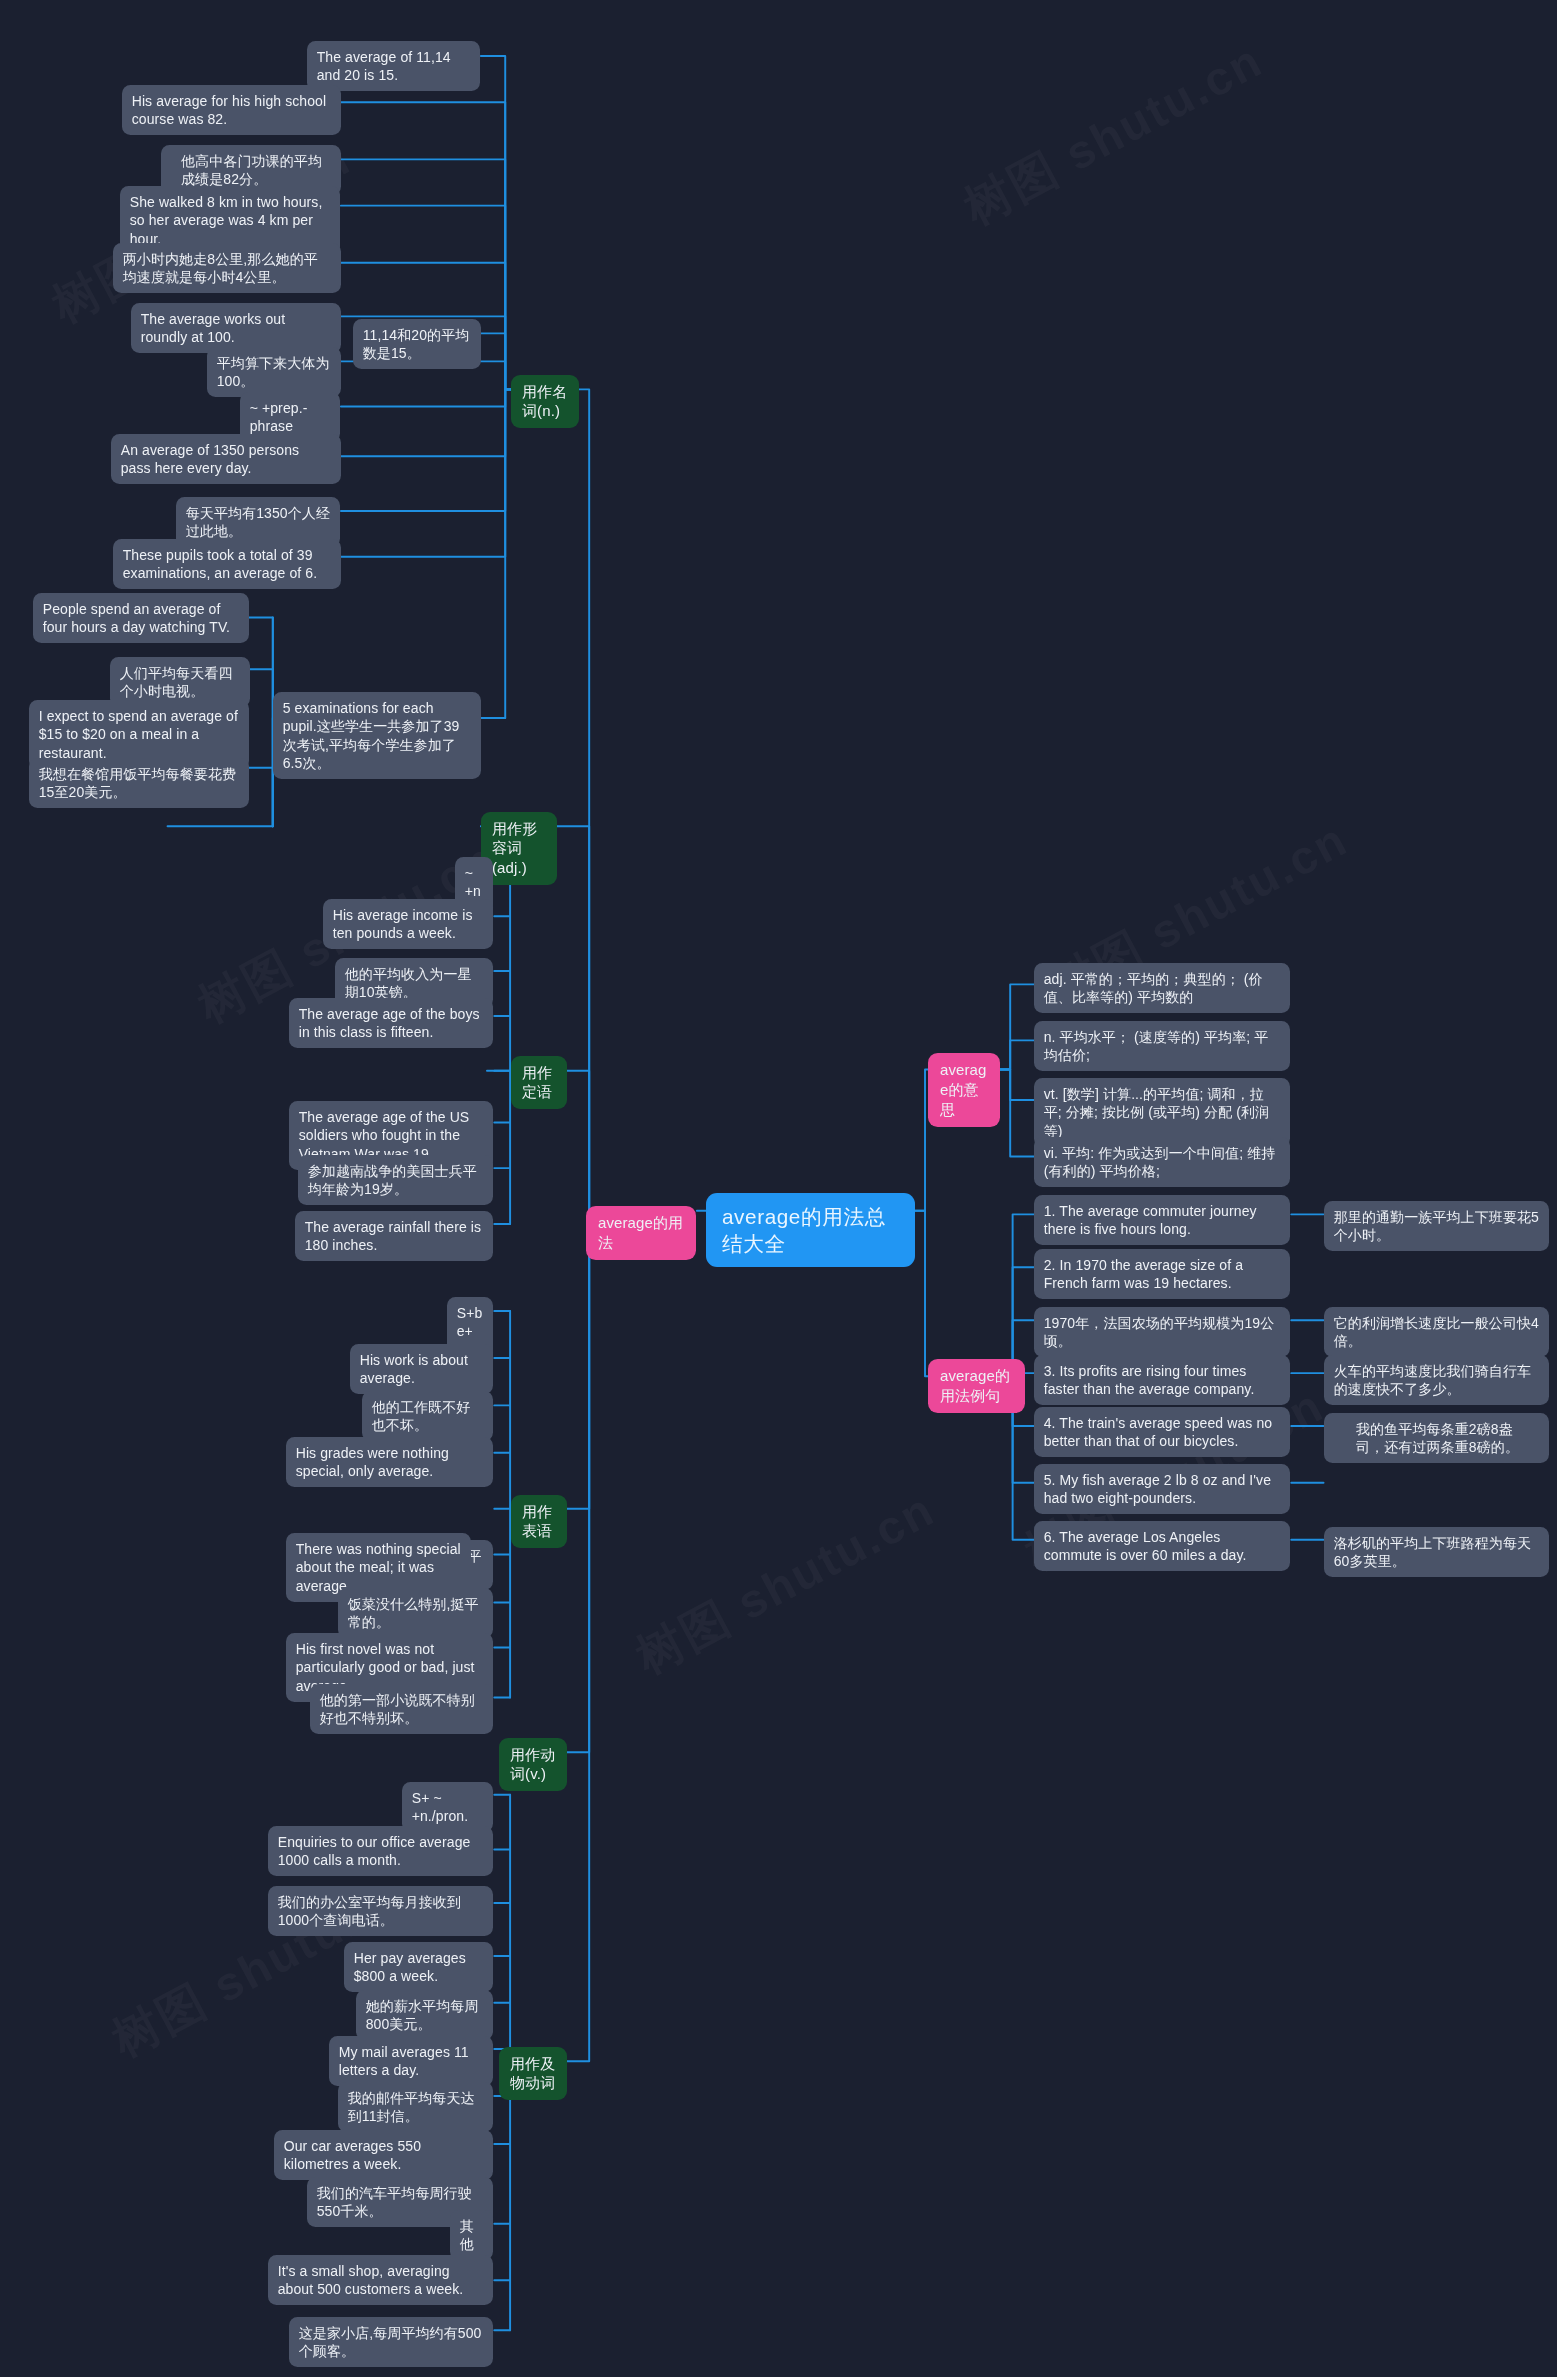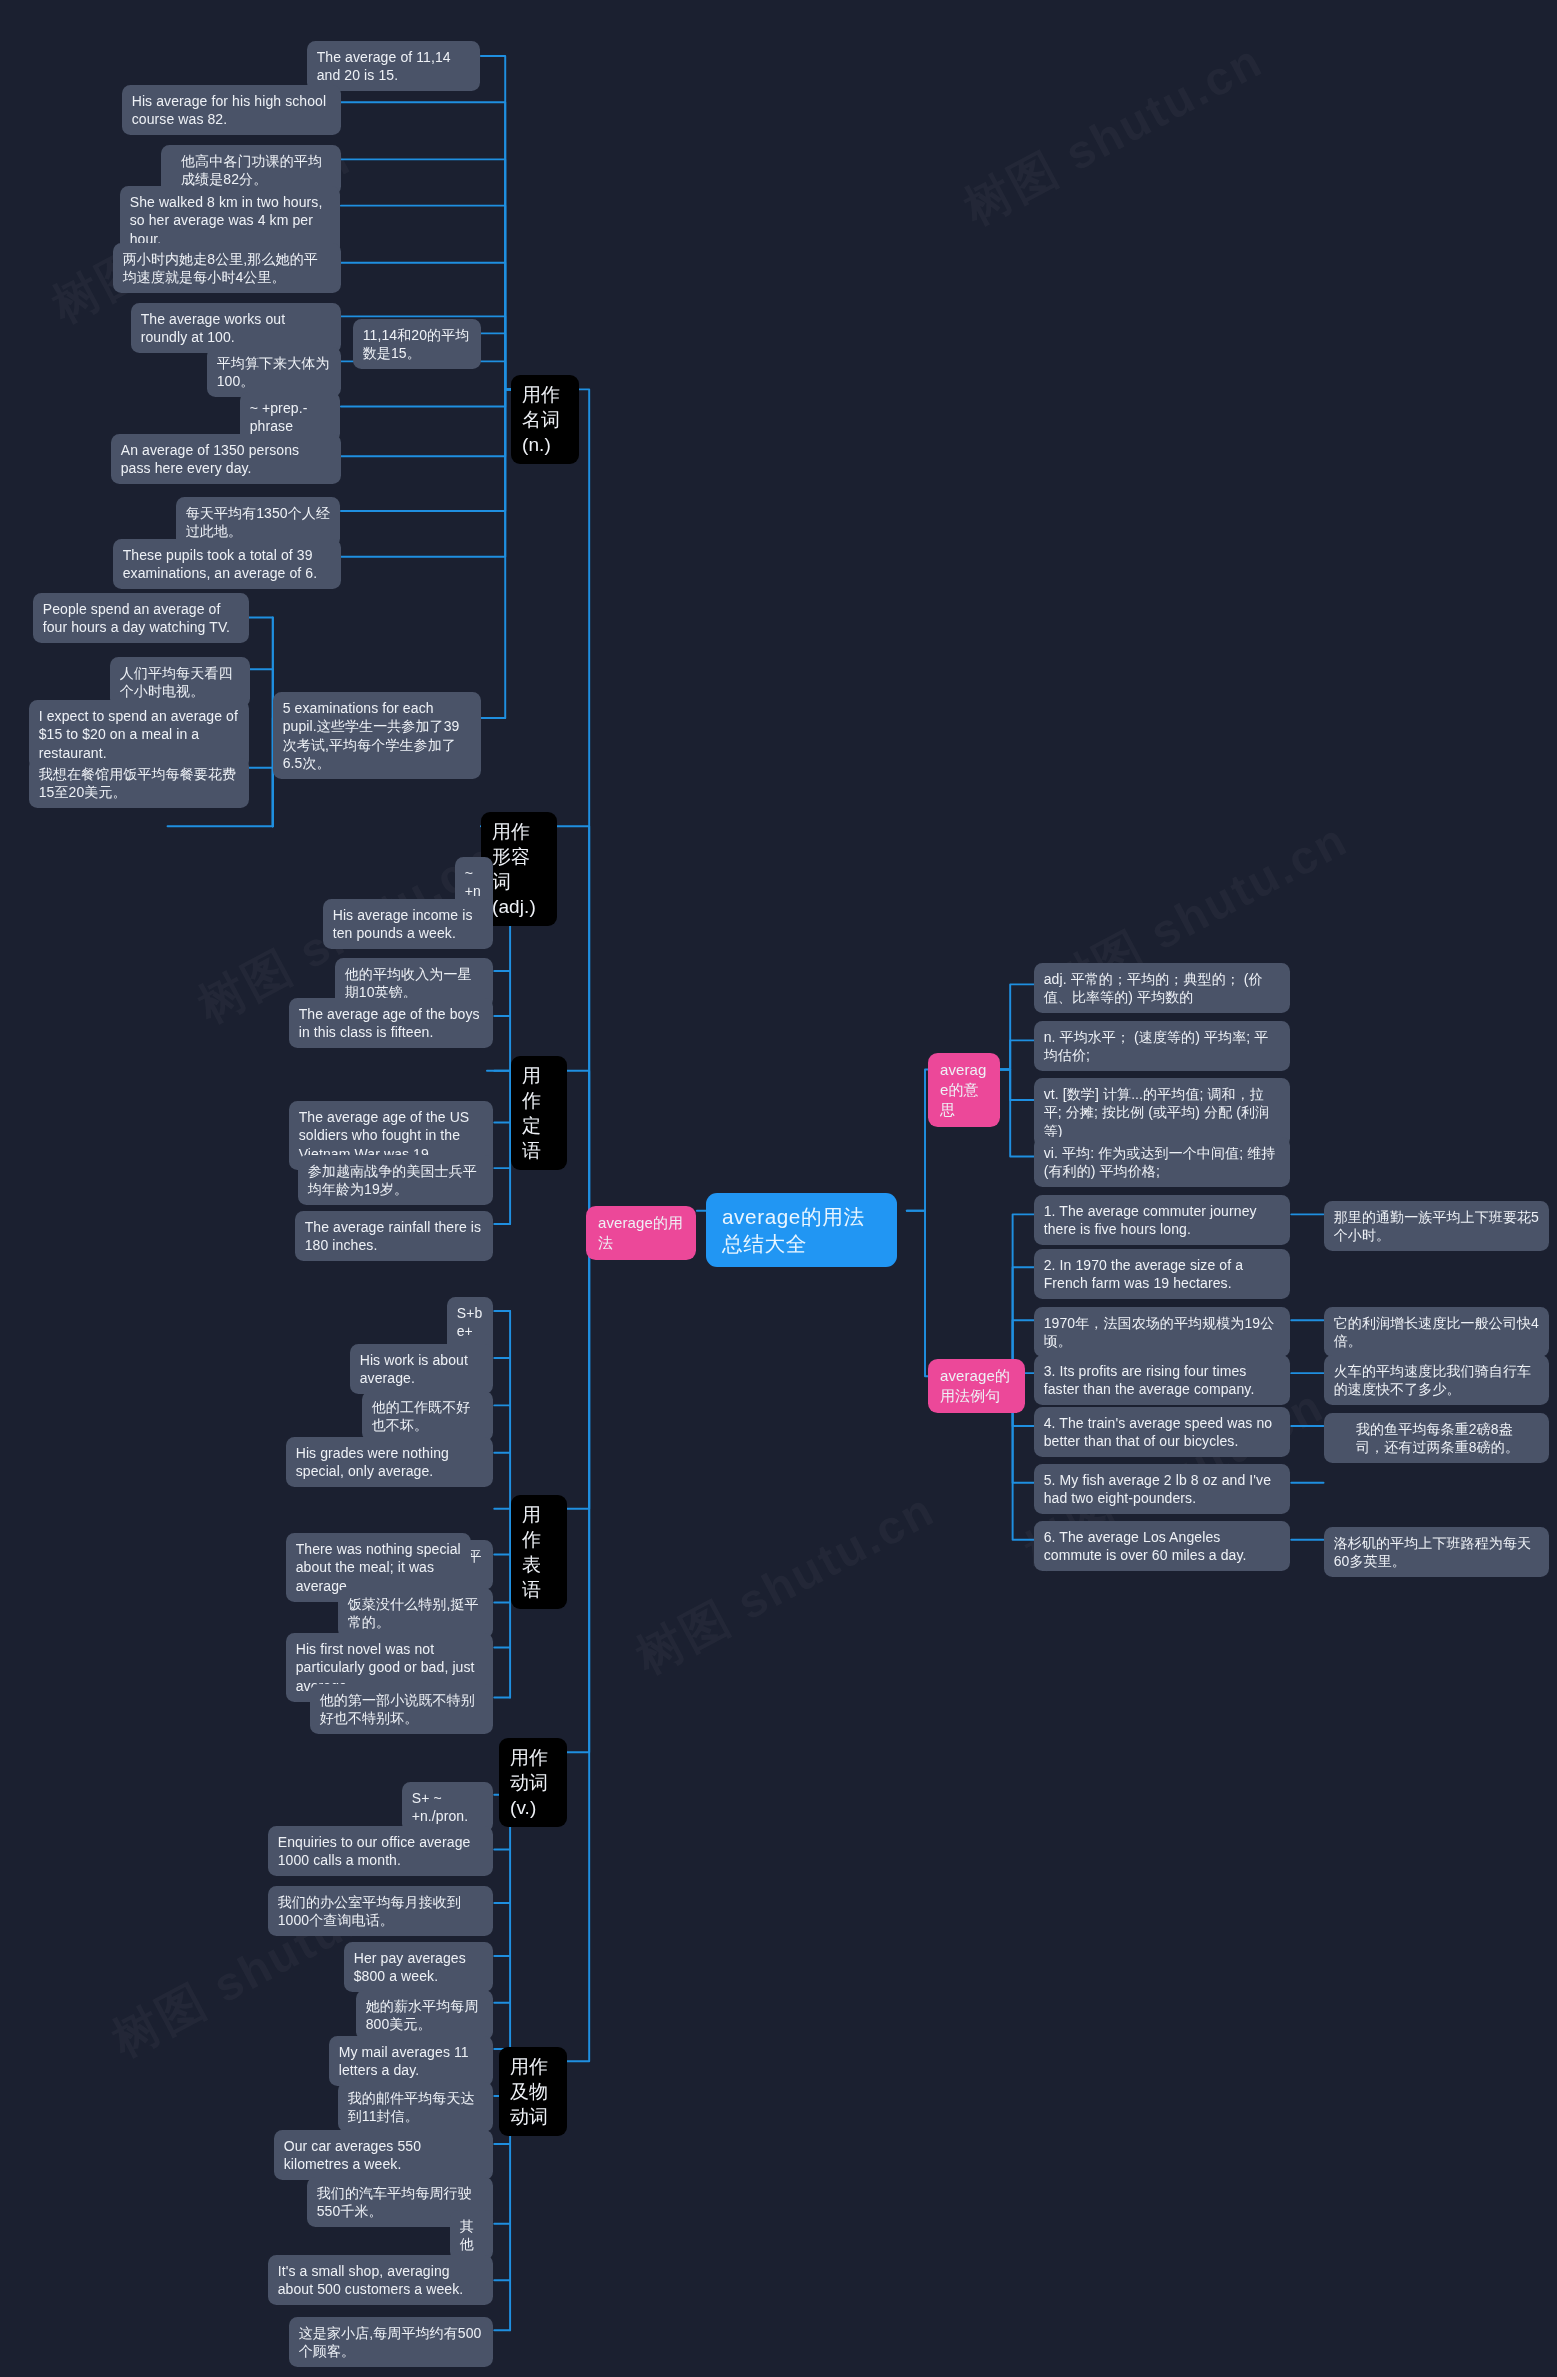--- a/index.html
+++ b/index.html
@@ -47,22 +47,22 @@
     word-wrap:break-word;
     z-index:5;
   }
   .node.lvl1{
     background:#ec4899;
     font-size:15px;
     padding:7.3px 12px;
     border-radius:9.7px;
   }
   .node.lvl2{
-    background:#000000;
-    font-size:19px;
+    background:#14532d;
+    font-size:15px;
     padding:6.7px 11px;
     border-radius:9px;
   }
   .node.root{
     background:#2196f3;
     color:#eaf6ff;
     font-size:20.7px;
     font-weight:400;
     padding:9.7px 16px;
     border-radius:11px;
@@ -174,21 +174,21 @@
       <path d="M838 3445 H812"></path>
       <path d="M838 3524 H812"></path>
       <path d="M838 3655 H812"></path>
       <path d="M838 3748 H812"></path>
       <path d="M838 3830 H812"></path>
       <path d="M838 2950 V3830"></path>
 
     </g>
   </svg>
 
-  <div class="node root" style="left:706px; top:1193px; width:191px;">average的用法总结大全</div>
+  <div class="node root" style="left:706px; top:1193px; width:209px;">average的用法总结大全</div>
 
   <div class="node lvl1" style="left:928px; top:1053px; width:72px;">average的意思</div>
 
   <div class="node" style="left:1034px; top:963px; width:256px;">adj. 平常的；平均的；典型的； (价值、比率等的) 平均数的</div>
   <div class="node" style="left:1034px; top:1021px; width:256px;">n. 平均水平； (速度等的) 平均率; 平均估价;</div>
   <div class="node" style="left:1034px; top:1078px; width:256px;">vt. [数学] 计算...的平均值; 调和，拉平; 分摊; 按比例 (或平均) 分配 (利润等)</div>
   <div class="node" style="left:1034px; top:1137px; width:256px;">vi. 平均: 作为或达到一个中间值; 维持 (有利的) 平均价格;</div>
 
   <div class="node lvl1" style="left:928px; top:1359px; width:97px;">average的用法例句</div>
 

